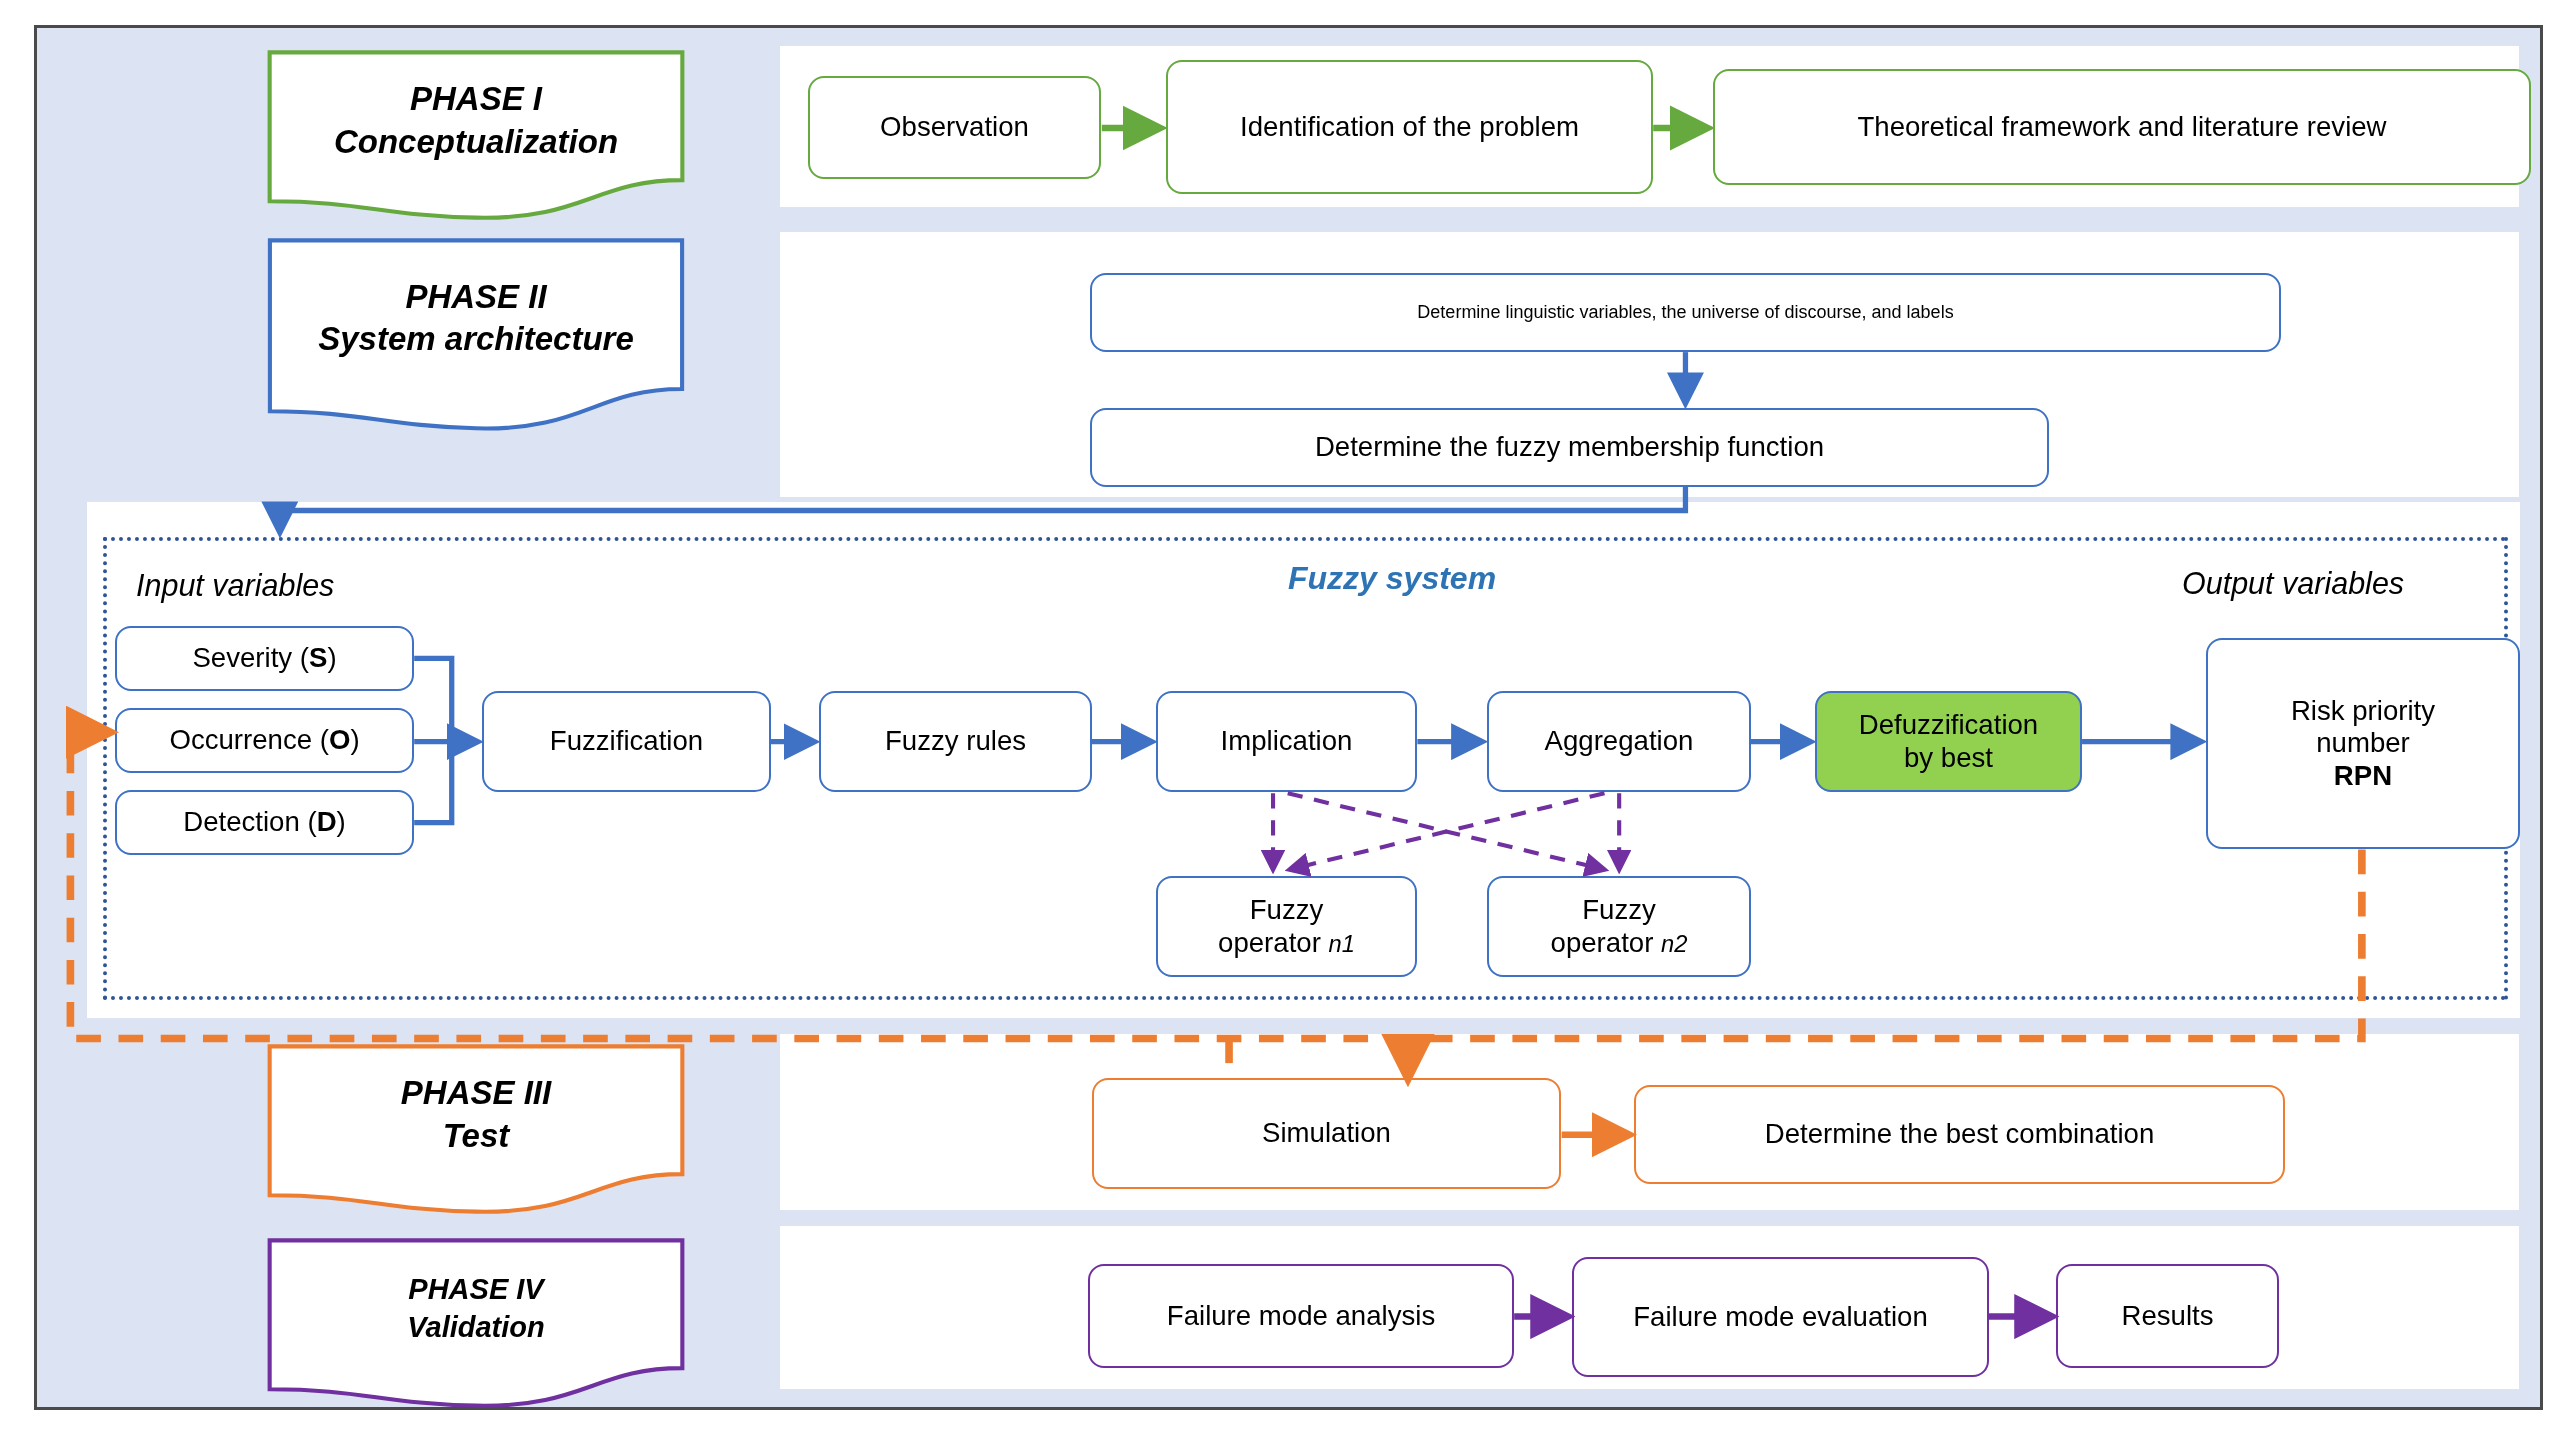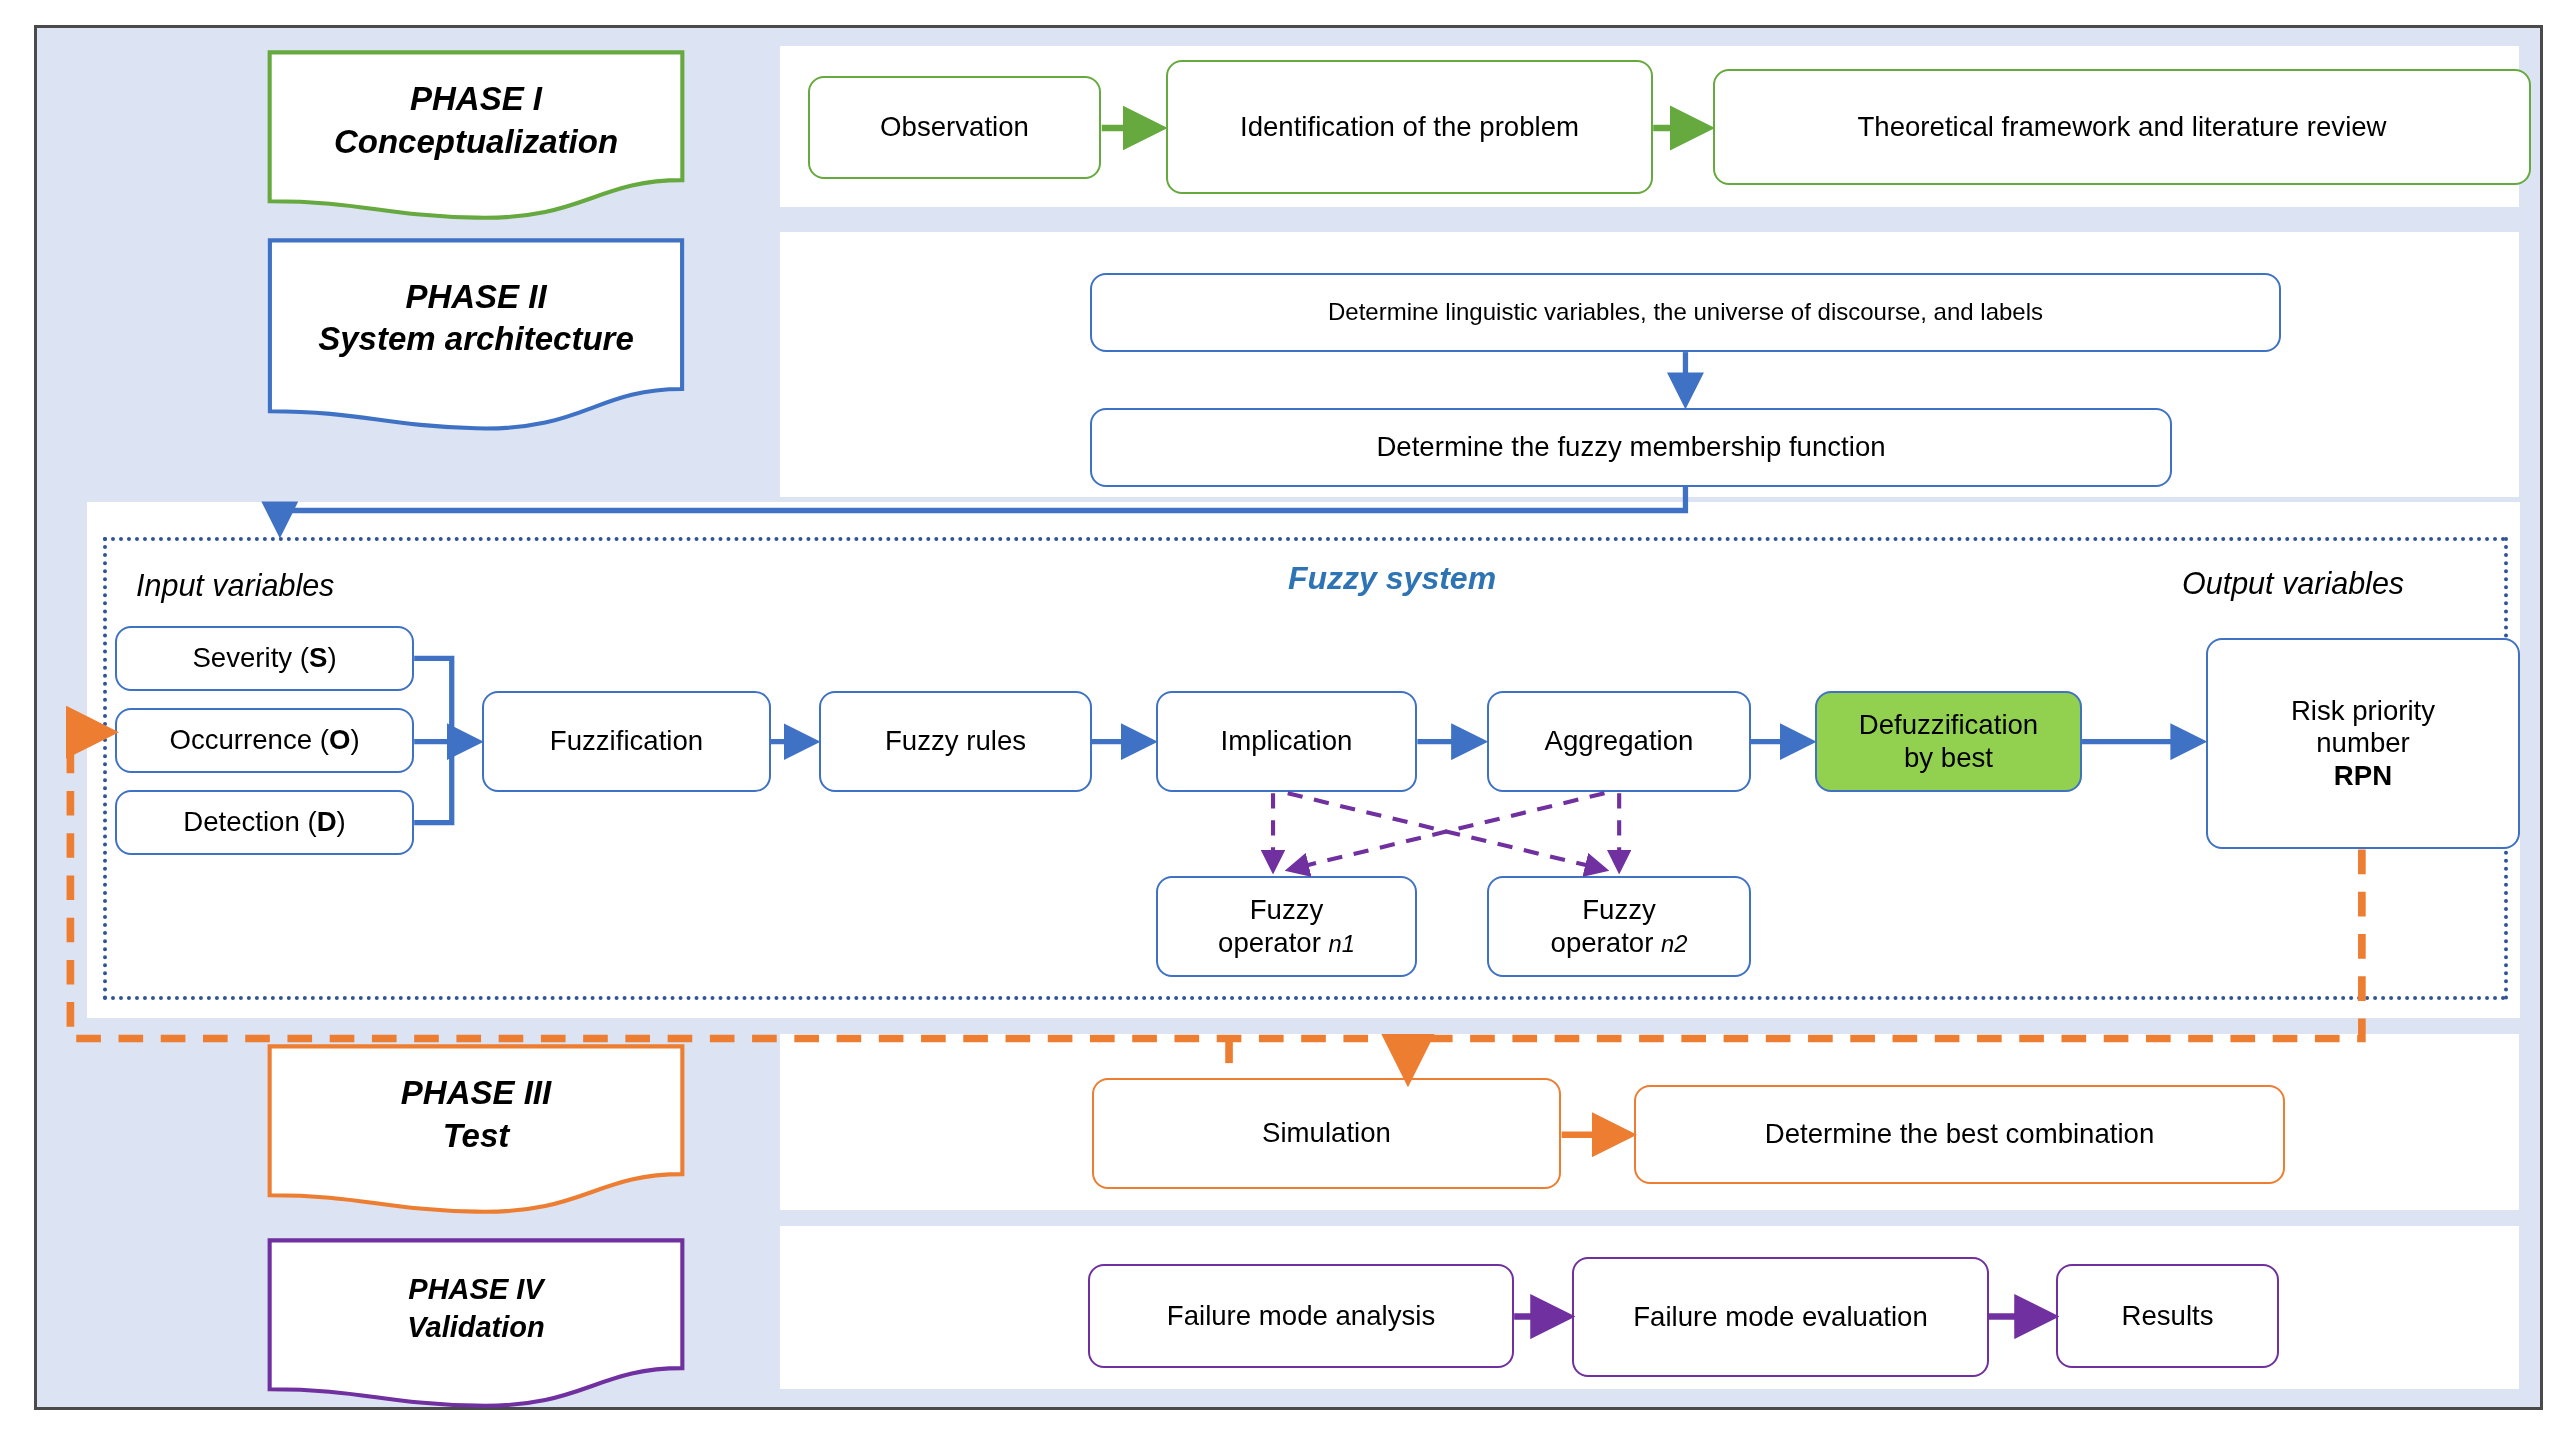--- a/index.html
+++ b/index.html
@@ -90,22 +90,22 @@
     <div class="pc-text" style="height:141px;font-size:29px;">
       <span>PHASE IV</span>
       <span>Validation</span>
     </div>
   </div>
 
   <div class="node green" style="left:808px;top:76px;width:293px;height:103px;font-size:27.6px;">Observation</div>
   <div class="node green" style="left:1166px;top:60px;width:487px;height:134px;font-size:27.6px;padding:0 15.3px;">Identification of the problem</div>
   <div class="node green" style="left:1713px;top:69px;width:818px;height:116px;font-size:27.6px;padding:0 13px;">Theoretical framework and literature review</div>
 
-  <div class="node blue" style="left:1090px;top:273px;width:1191px;height:79px;font-size:24px;padding:16px 14px;">Determine linguistic variables, the universe of discourse, and labels</div>
-  <div class="node blue" style="left:1090px;top:408px;width:1082px;height:79px;font-size:27.6px;padding:0 24px;">Determine the fuzzy membership function</div>
+  <div class="node blue" style="left:1090px;top:273px;width:1191px;height:79px;font-size:18px;padding:16px 14px;">Determine linguistic variables, the universe of discourse, and labels</div>
+  <div class="node blue" style="left:1090px;top:408px;width:959px;height:79px;font-size:27.6px;padding:0 24px;">Determine the fuzzy membership function</div>
 
   <div class="fuzzy-box" style="left:103px;top:537px;width:2405px;height:463px;"></div>
 
   <div class="lbl ttl" style="left:1288px;top:560px;font-size:32px;">Fuzzy system</div>
 
   <div class="lbl" style="left:136px;top:568px;font-size:30.5px;">Input variables</div>
 
   <div class="lbl" style="left:2182px;top:566px;font-size:30.5px;">Output variables</div>
 
   <div class="node blue" style="left:115px;top:626px;width:299px;height:65px;font-size:27.6px;">

